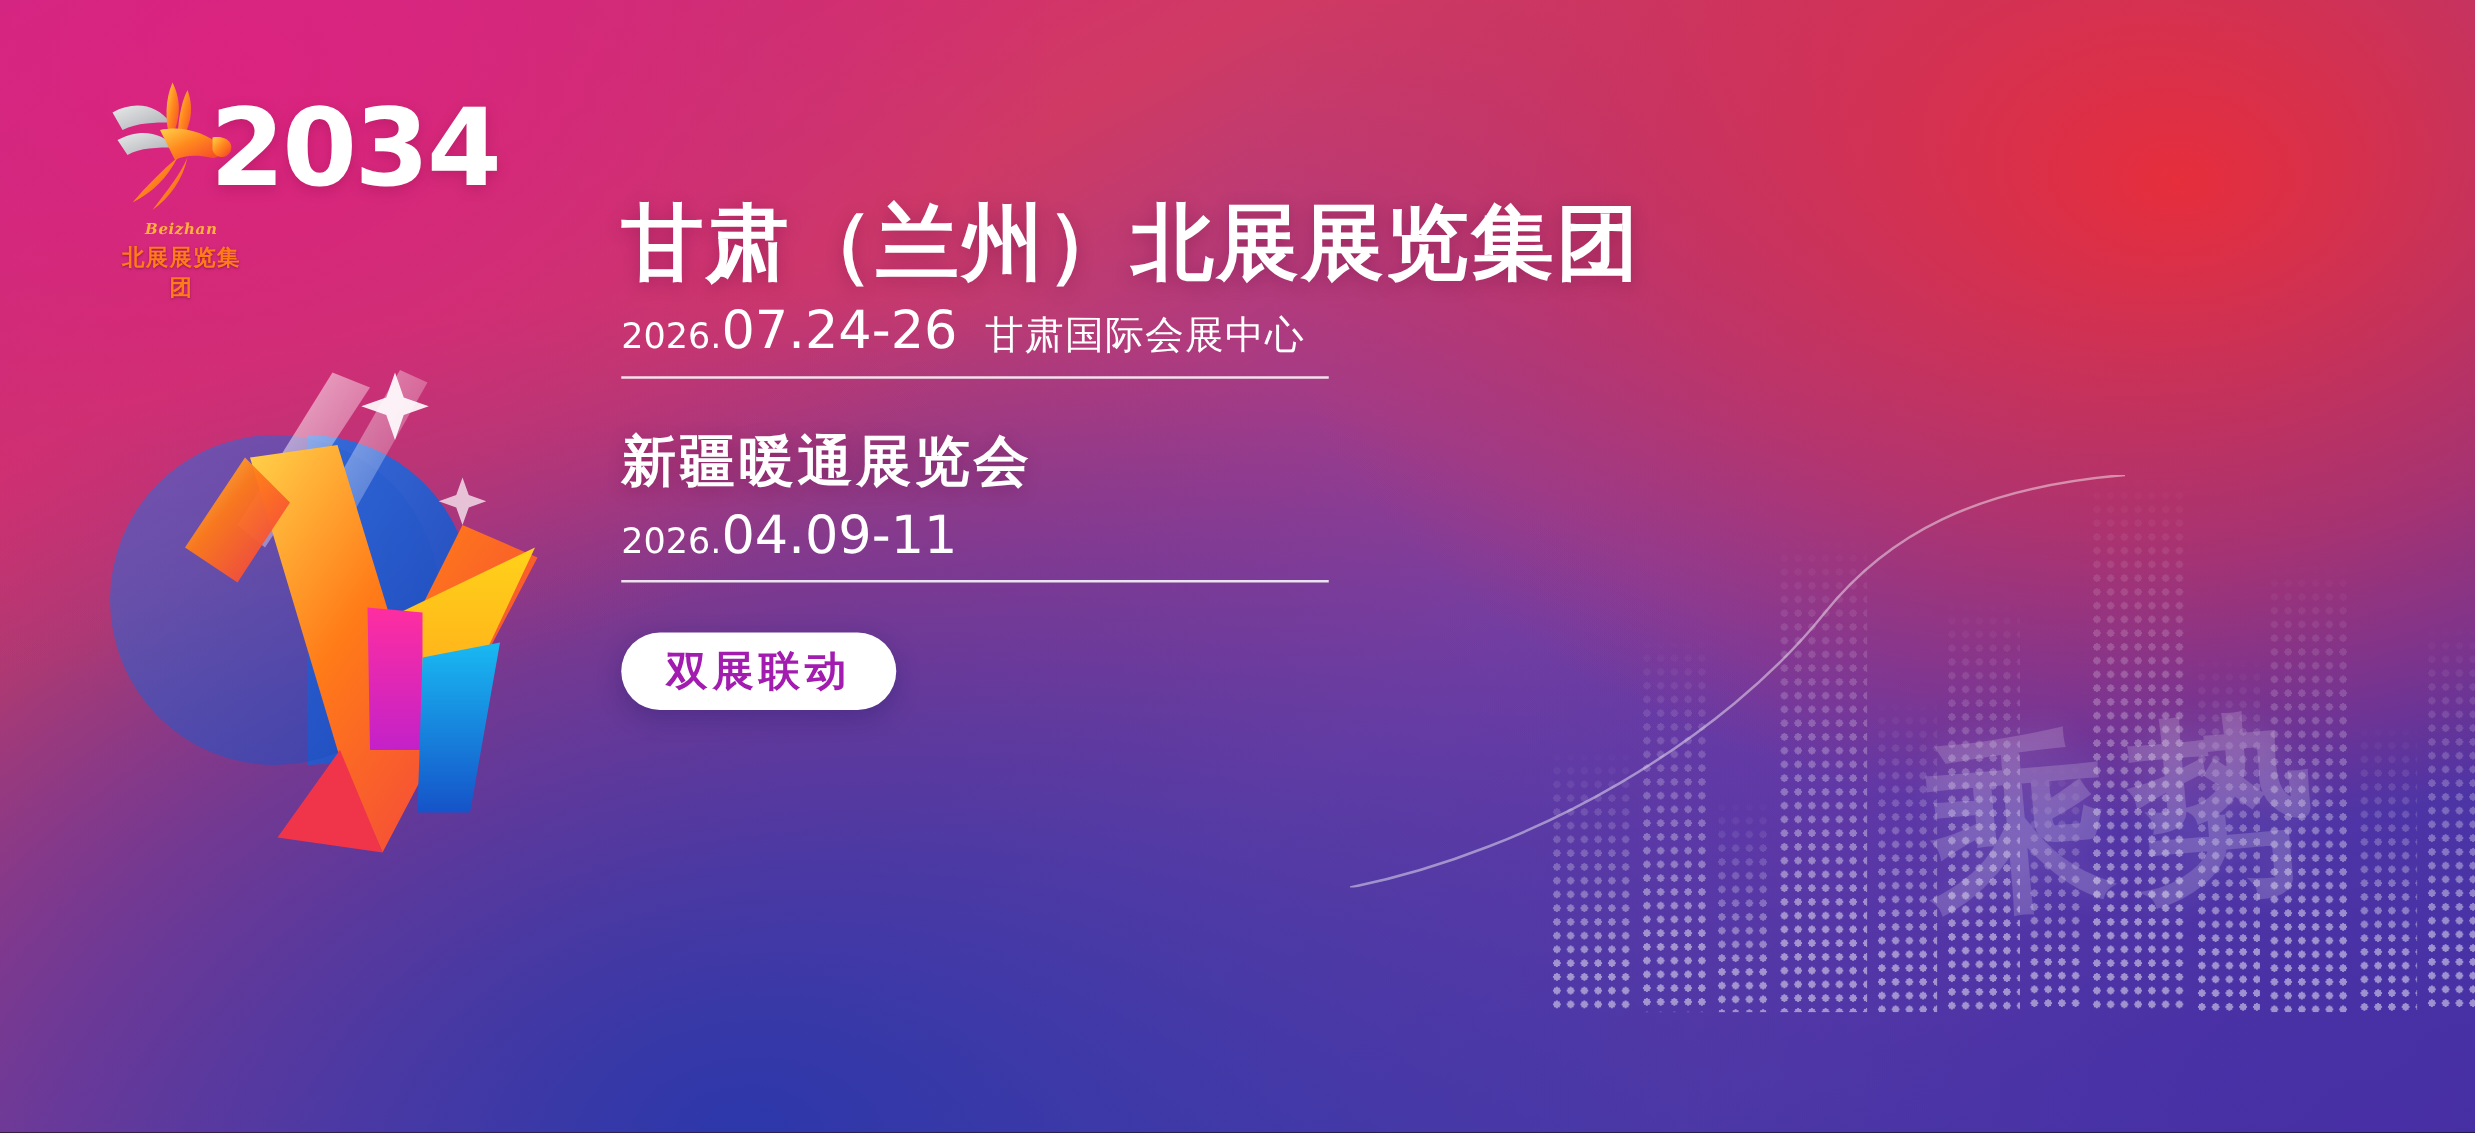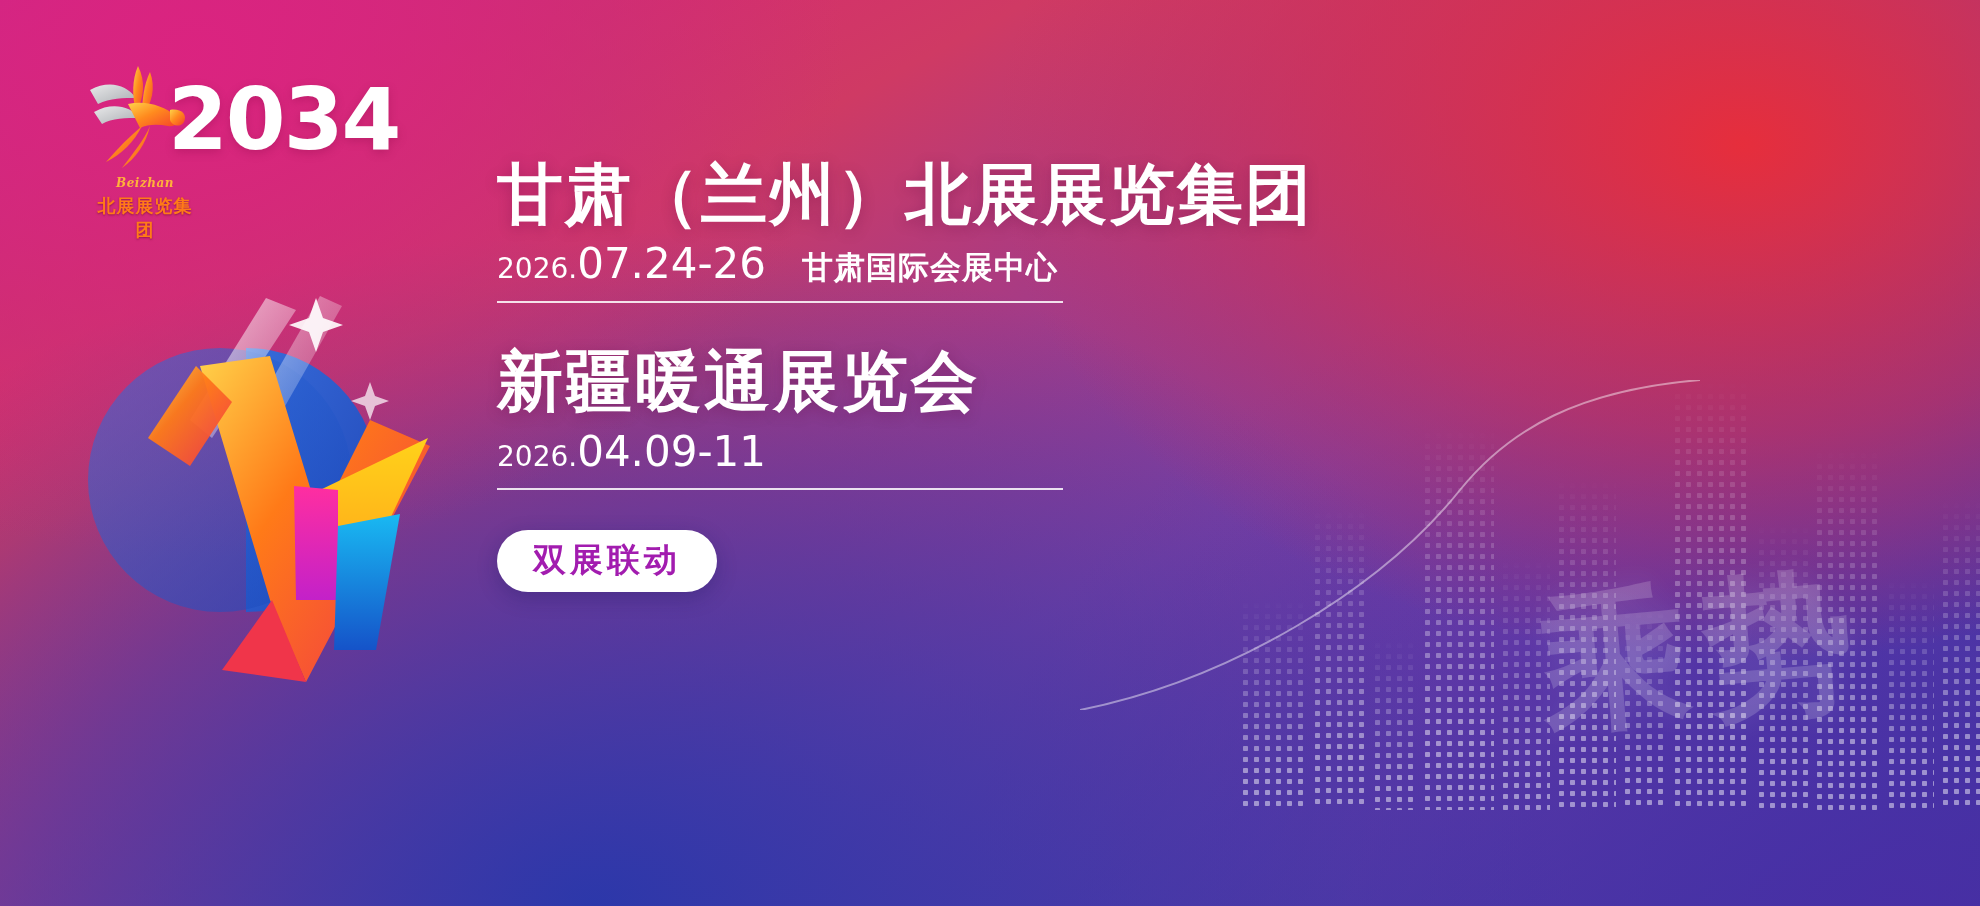--- a/index.html
+++ b/index.html
@@ -59,29 +59,29 @@
   .mark{position:absolute;left:70px;top:270px;width:420px;height:430px;}
   
   .content{position:absolute;left:497px;top:160px;width:820px;}
   .ex-title{
     color:#fff;font-weight:800;line-height:1.05;
     font-family:"DejaVu Sans","Liberation Sans",sans-serif;
     text-shadow:0 3px 14px rgba(90,10,60,.30);
     white-space:nowrap;
   }
   .ex-title.t1{font-size:66px;letter-spacing:2px;}
-  .ex-title.t2{font-size:66px;letter-spacing:3px;}
+  .ex-title.t2{font-size:44px;letter-spacing:3px;}
   .ex-sub{
     margin-top:10px;color:#fff;white-space:nowrap;
     font-family:"DejaVu Sans","Liberation Sans",sans-serif;
     display:flex;align-items:baseline;
   }
   .ex-sub .yr{font-size:28px;font-weight:400;letter-spacing:0px;}
   .ex-sub .md{font-size:42px;font-weight:400;letter-spacing:0px;}
-  .ex-sub .venue{font-size:31px;font-weight:700;margin-left:36px;letter-spacing:1px;}
+  .ex-sub .venue{font-size:31px;font-weight:400;margin-left:22px;letter-spacing:1px;}
   .rule{height:2px;background:rgba(255,255,255,.85);margin-top:12px;width:566px;}
   .blk2{margin-top:44px;}
   .pill{
     margin-top:40px;display:inline-flex;align-items:center;justify-content:center;
     width:220px;height:62px;border-radius:34px;background:#fff;
     color:#a21caf;font-size:33px;font-weight:800;letter-spacing:4px;
     font-family:"DejaVu Sans","Liberation Sans",sans-serif;
     box-shadow:0 6px 20px rgba(20,20,90,.28);
   }
 </style>

